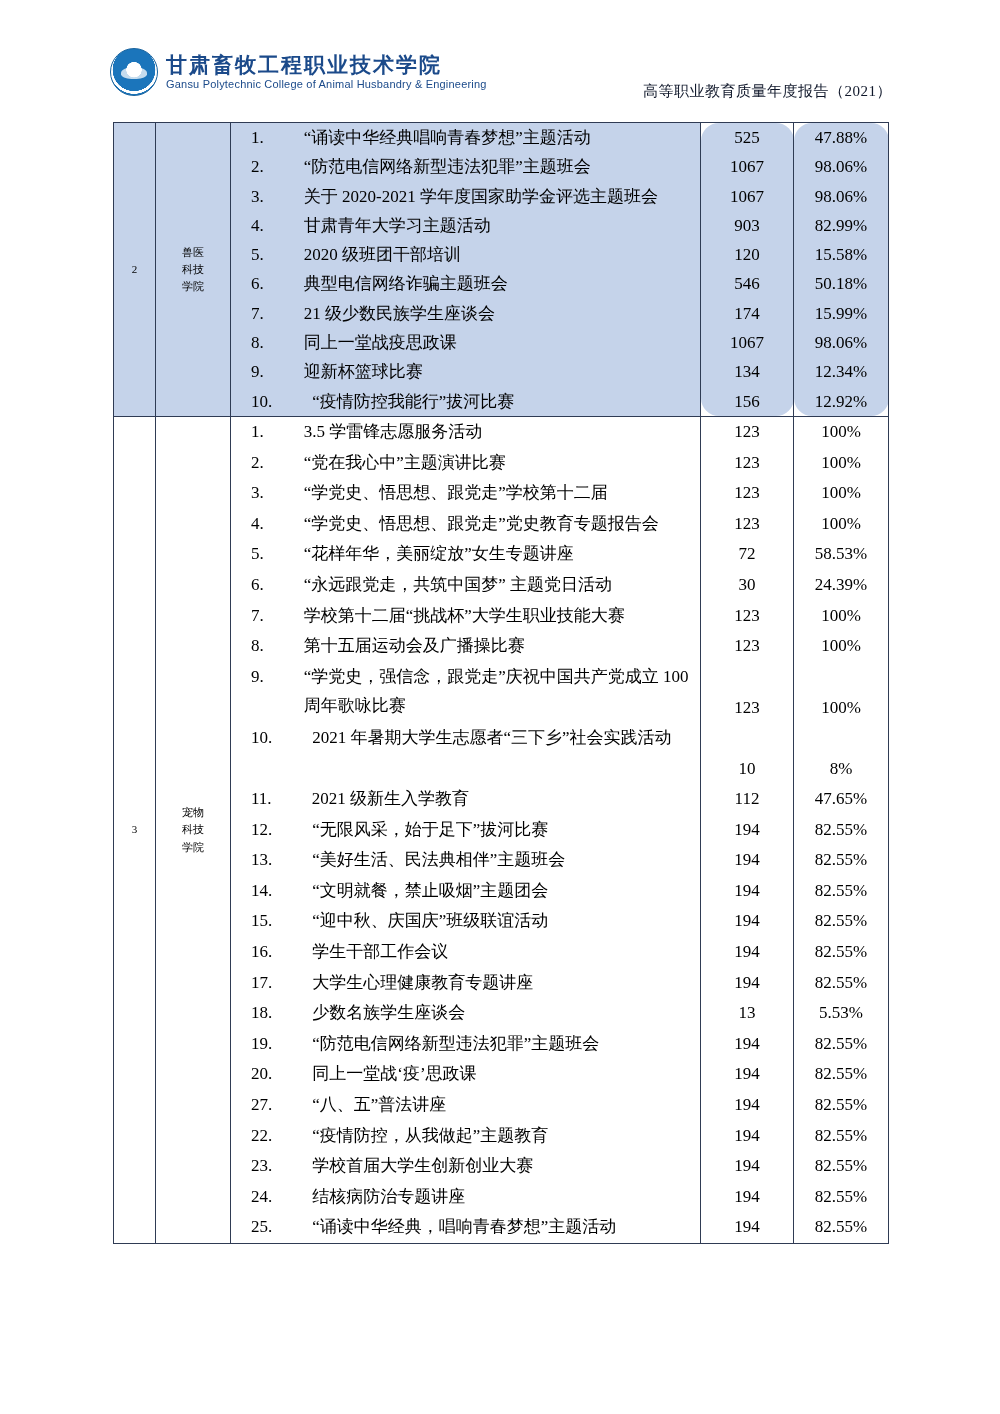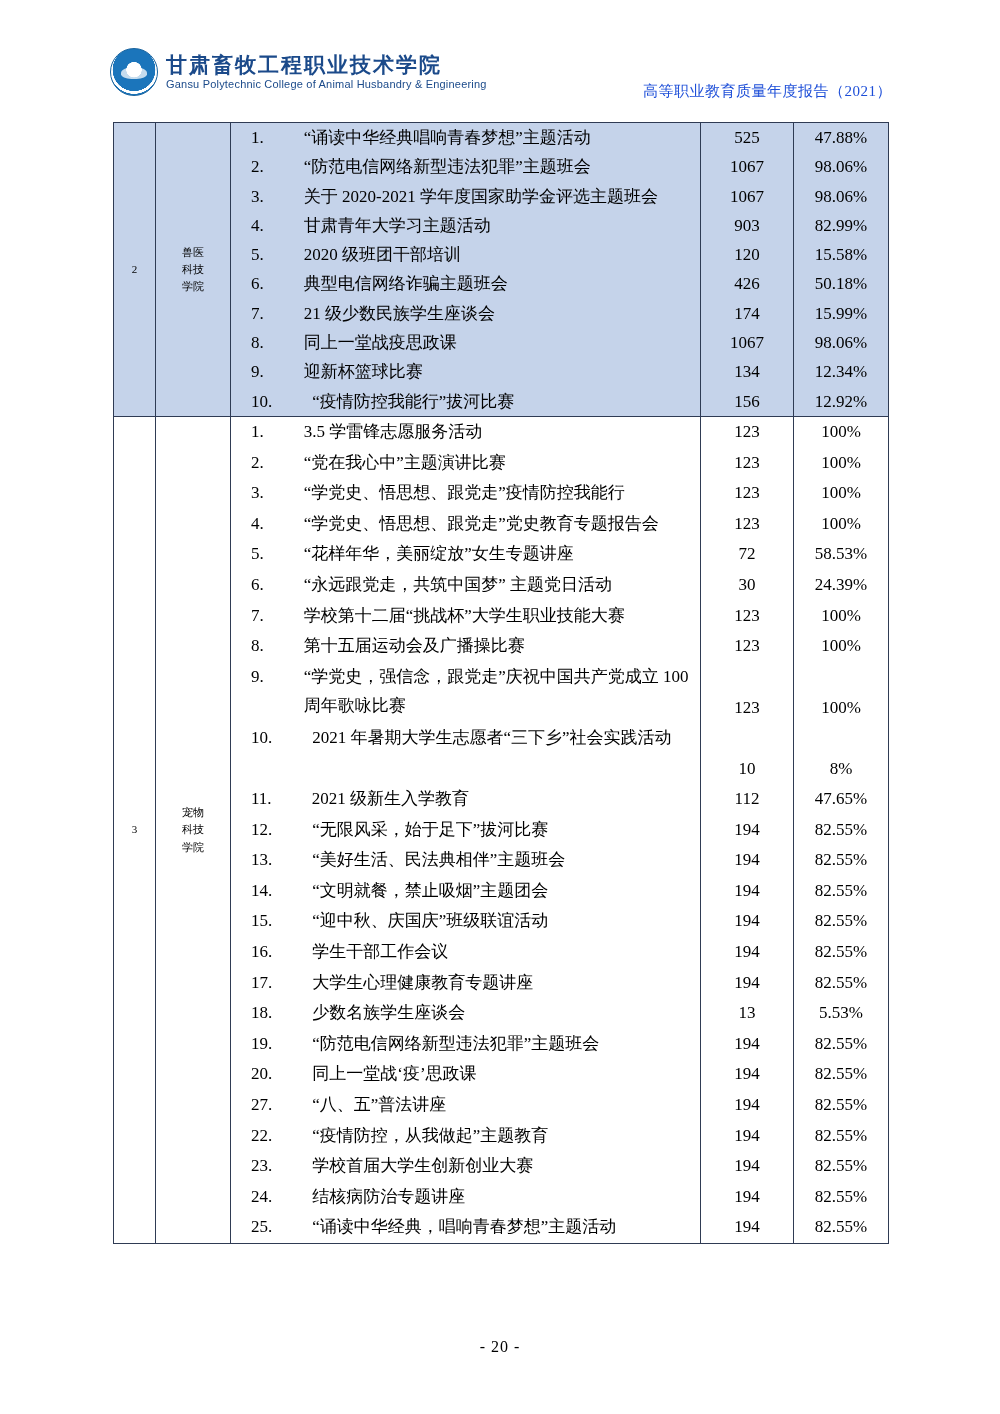--- a/index.html
+++ b/index.html
@@ -76,21 +76,21 @@
     letter-spacing: .2px;
     white-space: nowrap;
     margin-top: 3px;
   }
   .header-right {
     position: absolute;
     right: 108px;
     top: 82px;
     font-family: "Liberation Serif", "DejaVu Serif", serif;
     font-size: 15px;
-    color: #1d4ed8;
+    color: #0f172a;
     letter-spacing: .5px;
     white-space: nowrap;
   }
 
   
   .table-wrap {
     position: absolute;
     left: 113px;
     top: 122px;
     width: 775px;
@@ -141,20 +141,21 @@
     flex: 1;
     padding-right: 6px;
     margin-left: 38px;
   }
   .blue-items .item-row { padding-left: 6px; }
   .num-cell, .pct-cell {
     text-align: center;
     font-size: 17px;
     line-height: 1.72;
     padding: 10px 0;
+    border-radius: 18px;
   }
   .num-cell div, .pct-cell div {
     height: 29.3px;
     line-height: 29.3px;
   }
   .blue-items .item-row { height: 29.3px; }
 
   
   .w-items .item-row { min-height: 30.6px; }
   .w-items .item-row.two-line { min-height: 61.2px; }
@@ -263,21 +264,21 @@
                 <span class="item-num">10.</span>
                 <span class="item-text">“疫情防控我能行”拔河比赛</span>
               </div>
           </td>
           <td class="num-cell">
             <div>525</div>
             <div>1067</div>
             <div>1067</div>
             <div>903</div>
             <div>120</div>
-            <div>426</div>
+            <div>546</div>
             <div>174</div>
             <div>1067</div>
             <div>134</div>
             <div>156</div>
           </td>
           <td class="pct-cell">
             <div>47.88%</div>
             <div>98.06%</div>
             <div>98.06%</div>
             <div>82.99%</div>
@@ -301,21 +302,21 @@
             <div class="item-row">
                 <span class="item-num">1.</span>
                 <span class="item-text">3.5 学雷锋志愿服务活动</span>
               </div>
             <div class="item-row">
                 <span class="item-num">2.</span>
                 <span class="item-text">“党在我心中”主题演讲比赛</span>
               </div>
             <div class="item-row">
                 <span class="item-num">3.</span>
-                <span class="item-text">“学党史、悟思想、跟党走”疫情防控我能行</span>
+                <span class="item-text">“学党史、悟思想、跟党走”学校第十二届</span>
               </div>
             <div class="item-row">
                 <span class="item-num">4.</span>
                 <span class="item-text">“学党史、悟思想、跟党走”党史教育专题报告会</span>
               </div>
             <div class="item-row">
                 <span class="item-num">5.</span>
                 <span class="item-text">“花样年华，美丽绽放”女生专题讲座</span>
               </div>
             <div class="item-row">
@@ -452,17 +453,14 @@
             <div>82.55%</div>
             <div>82.55%</div>
             <div>82.55%</div>
           </td>
         </tr>
 
       </tbody>
     </table>
   </div>
 
-  <div class="footer">
-    <span>- 20 -</span>
-  </div>
 
 </div>
 
 </body></html>

